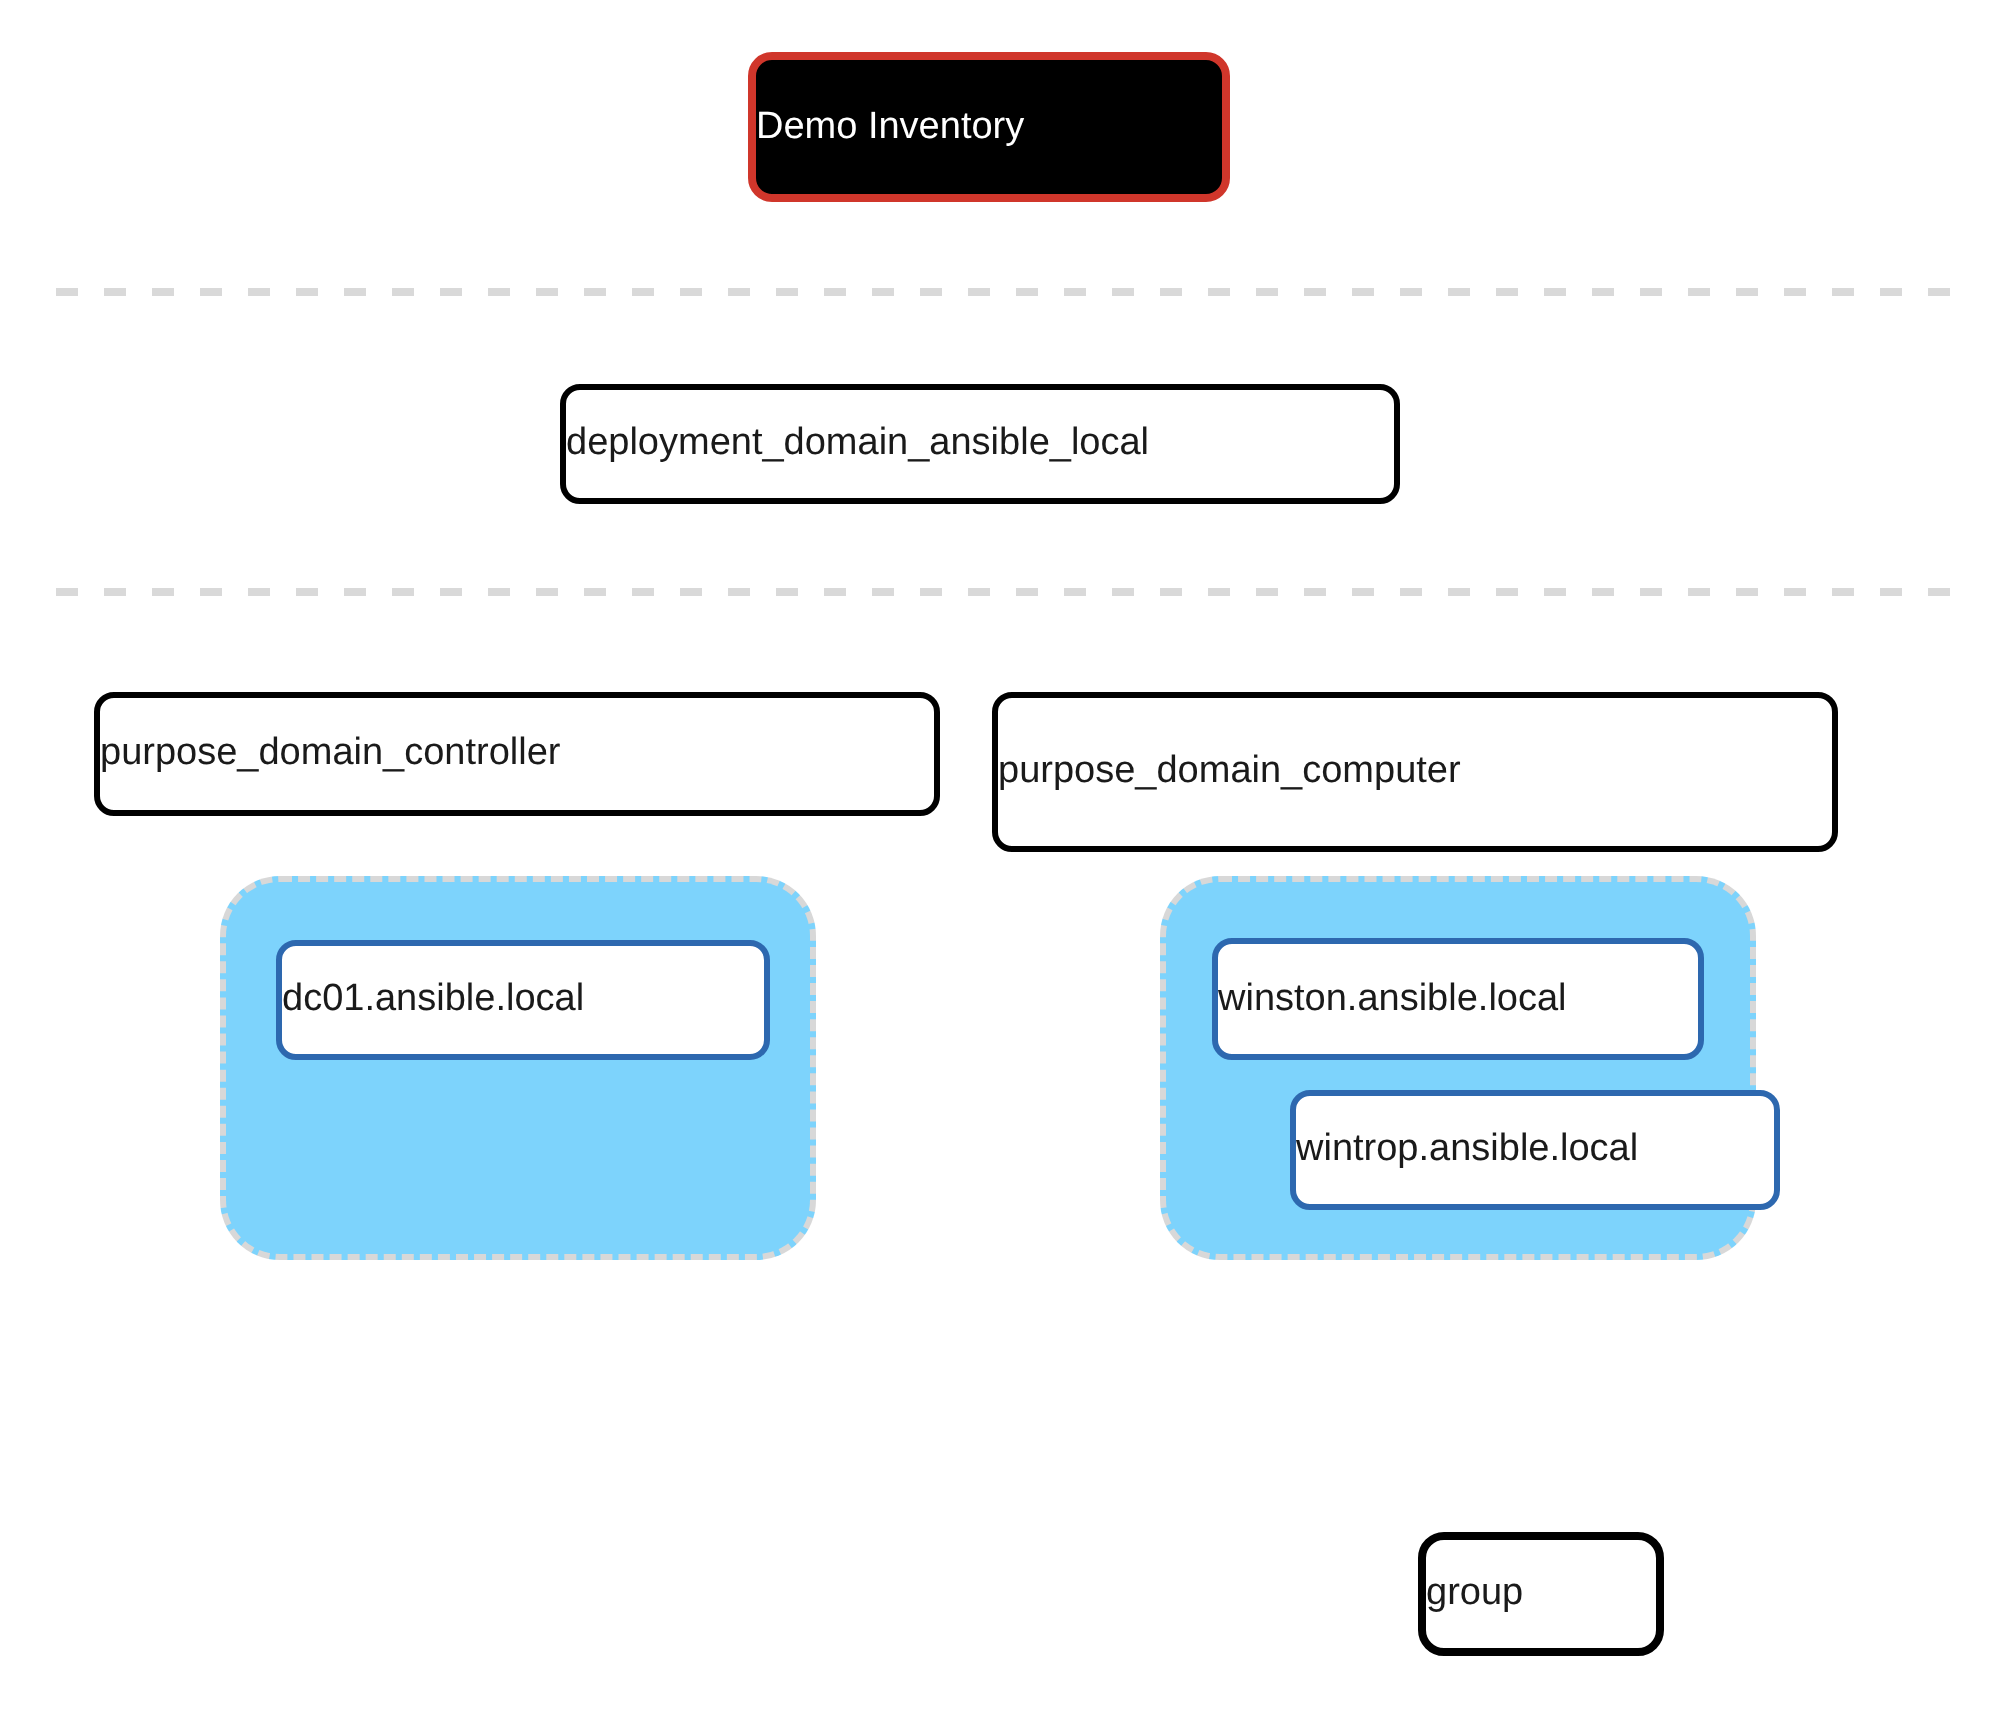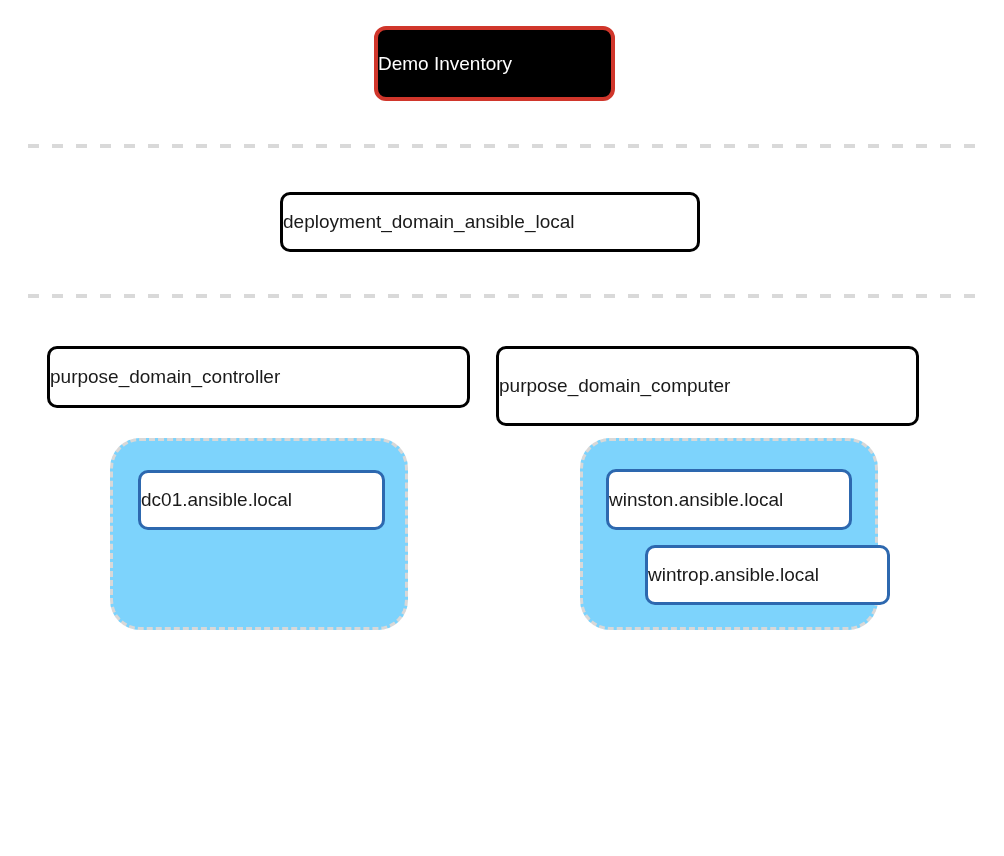--- a/index.html
+++ b/index.html
@@ -109,15 +109,18 @@
 
   <div class="host-cluster cluster-computer">
     <div class="node host-node node-winston">
       <span>winston.ansible.local</span>
     </div>
     <div class="node host-node node-wintrop">
       <span>wintrop.ansible.local</span>
     </div>
   </div>
 
+  <div class="node legend-group">
+    <span>group</span>
+  </div>
 
 
 </div>
 
 </body></html>

